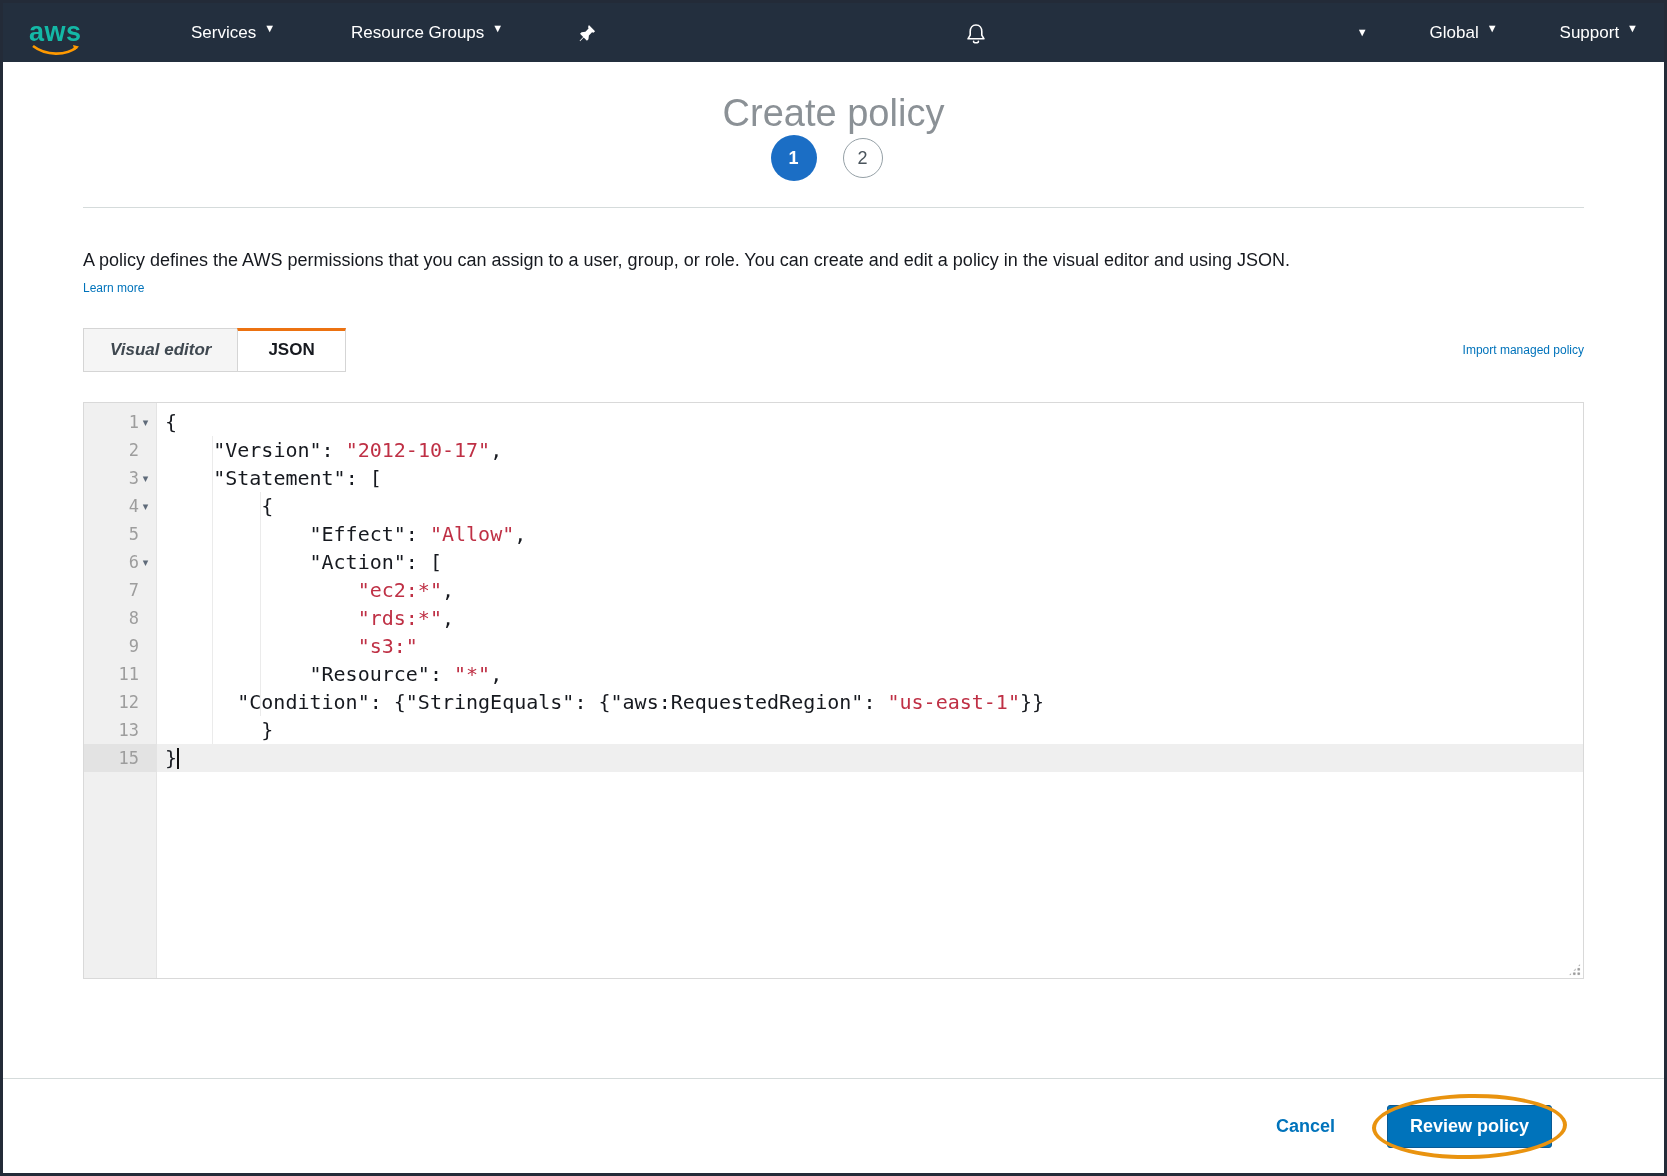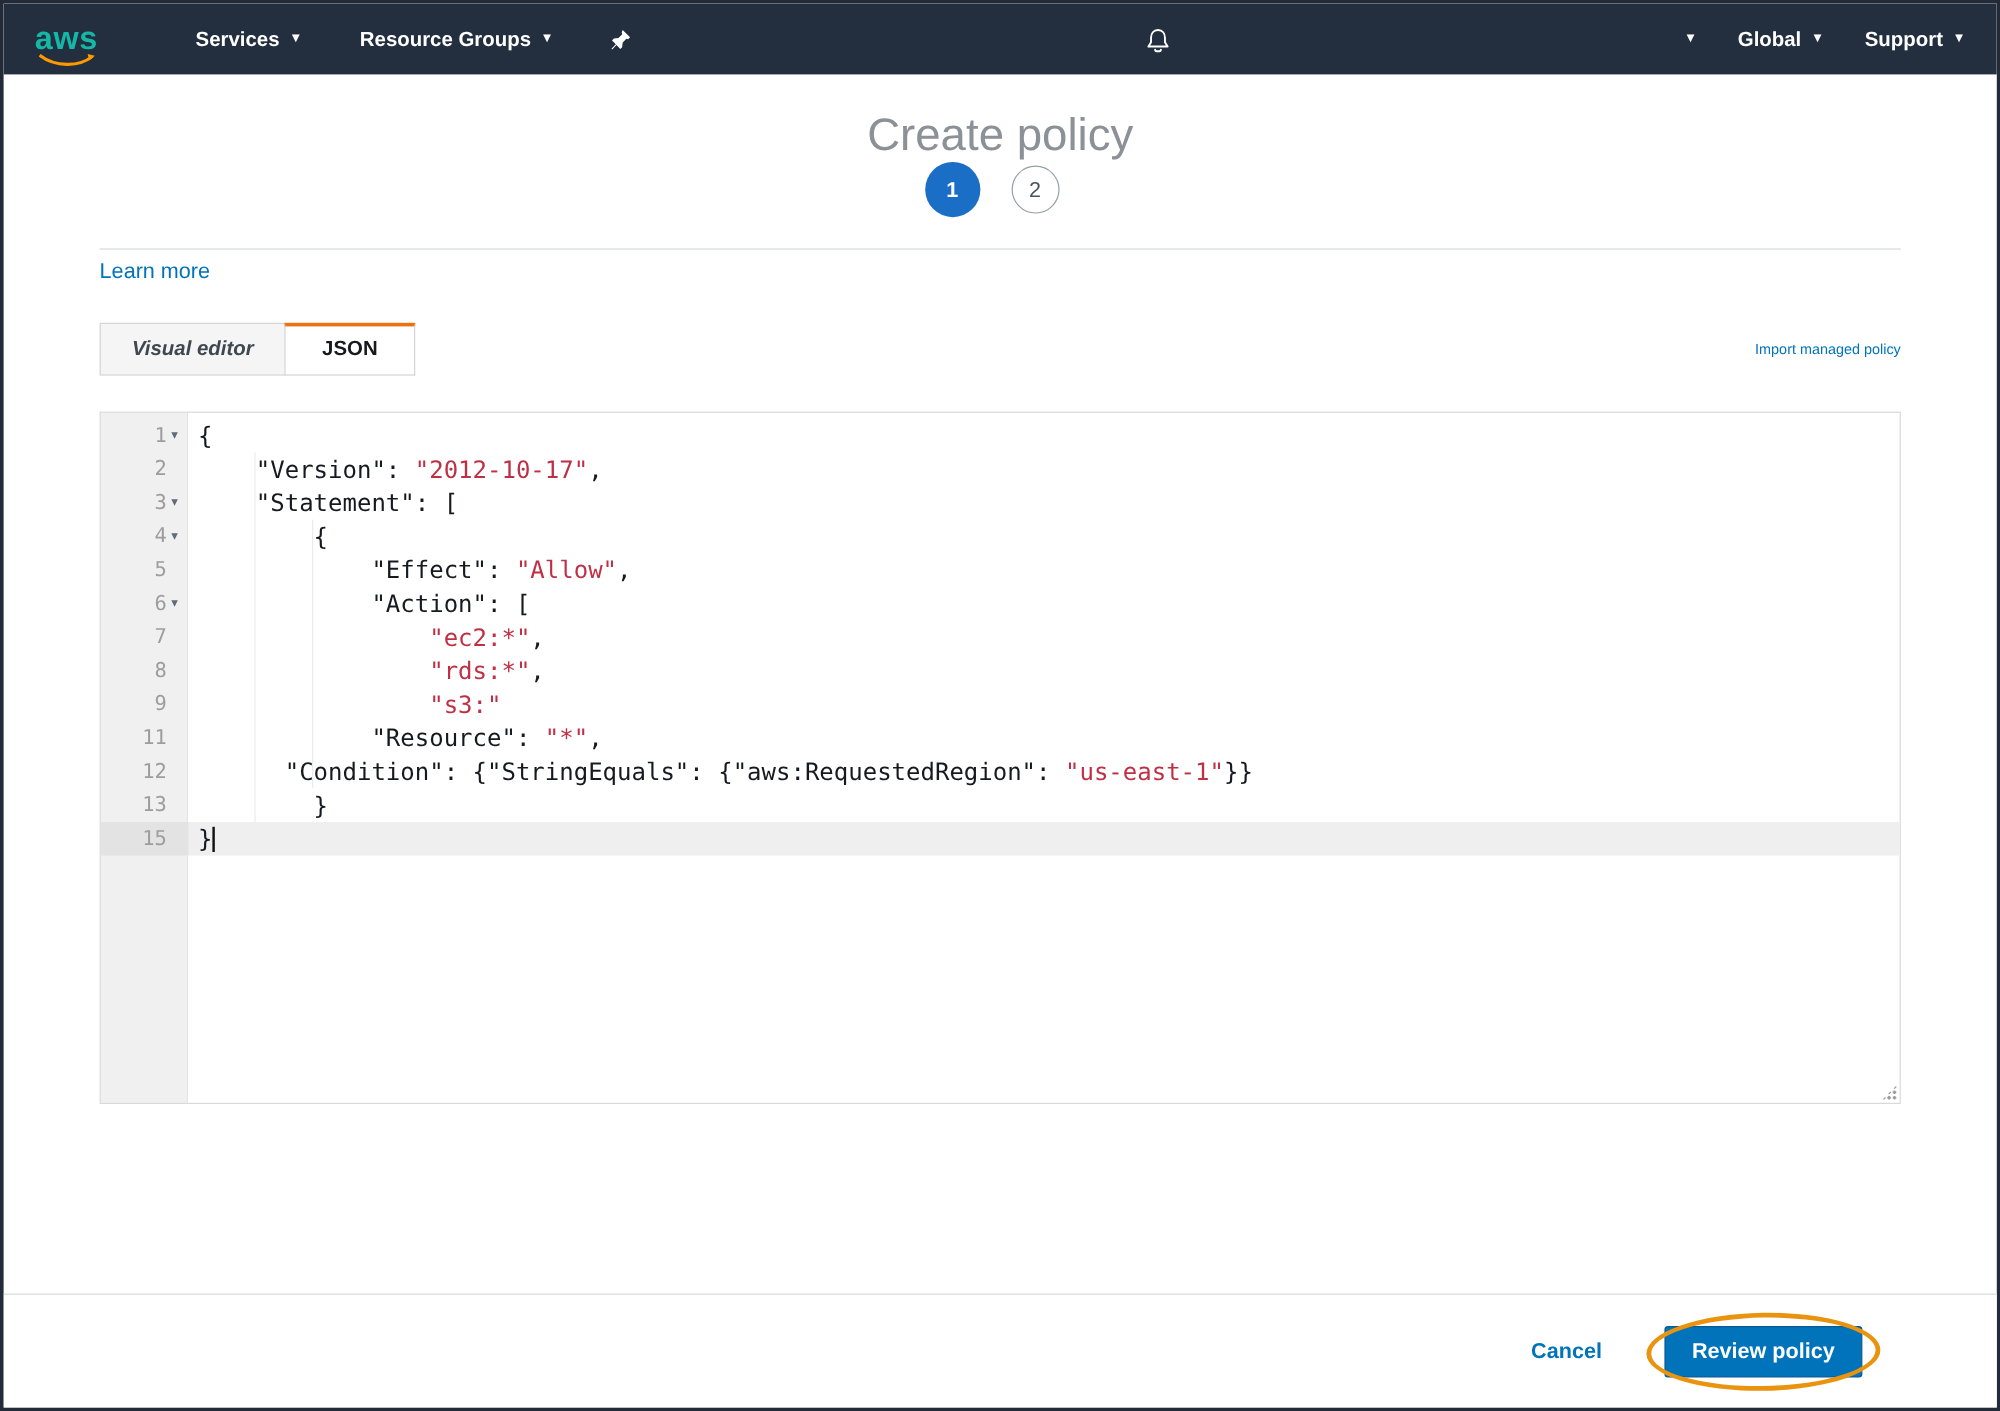--- a/index.html
+++ b/index.html
@@ -17,37 +17,37 @@
     background:#fff;border:3px solid #232b38;
     font-family:"Liberation Sans","DejaVu Sans",sans-serif;color:#16191f;
   }
 
   
   .navbar{height:59px;background:var(--navbar-bg);display:flex;align-items:center;padding:0 26px;}
   .aws-logo{position:relative;width:60px;flex:0 0 auto;cursor:pointer;}
   .aws-logo-text{color:#14b8a6;font-weight:700;font-size:27px;line-height:1;letter-spacing:.5px;}
   .aws-smile{position:absolute;left:3px;top:25px;}
   .nav-left{display:flex;align-items:center;gap:48px;margin-left:74px;}
-  .nav-item{color:#fff;font-size:17px;font-weight:700;display:flex;align-items:center;gap:8px;cursor:pointer;white-space:nowrap;}
+  .nav-item{color:#fff;font-size:17px;font-weight:400;display:flex;align-items:flex-start;gap:8px;cursor:pointer;white-space:nowrap;margin-left:28px;}
   .caret{font-size:11px;color:#fff;line-height:1;}
   .icon-item{padding-top:2px;}
   .nav-center{flex:1;display:flex;justify-content:center;}
   .nav-right{display:flex;align-items:center;gap:34px;}
 
   
   .content{padding:0 80px;}
   .title-row{display:flex;justify-content:center;align-items:center;margin-top:30px;flex-direction:column;}
   .page-title{font-size:38px;font-weight:400;color:#8b9196;margin:0;}
   .steps{display:flex;align-items:center;gap:26px;margin-right:14px;}
   .step{width:40px;height:40px;border-radius:50%;background:#fff;border:1px solid #95a0a6;color:#4a545c;
         display:flex;align-items:center;justify-content:center;font-size:18px;}
   .step-active{width:46px;height:46px;background:#1b6ec5;border:none;color:#fff;font-weight:700;}
   .title-rule{border:none;border-top:1px solid #d5dbdb;margin:26px 0 0 0;}
   .description{font-size:18px;margin:40px 0 0 0;line-height:1.4;}
-  .learn-more{display:inline-block;margin-top:8px;color:var(--link-blue);font-size:18px;text-decoration:none;cursor:pointer;}
+  .learn-more{display:inline-block;margin-top:8px;color:var(--link-blue);font-size:12px;text-decoration:none;cursor:pointer;}
 
   
   .tabs-row{display:flex;align-items:flex-end;margin-top:32px;}
   .tab{font-size:17px;font-weight:700;padding:11px 26px;border:1px solid #d5d5d5;cursor:pointer;}
   .tab-inactive{background:#f5f5f5;color:#3f4850;font-style:italic;}
   .tab-active{background:#fff;border-top:3px solid var(--accent-orange);padding:9px 30px 11px 30px;margin-left:-1px;color:#16191f;}
   .import-link{margin-left:auto;align-self:center;color:var(--link-blue);font-size:12px;text-decoration:none;cursor:pointer;}
 
   
   .editor{
@@ -139,20 +139,21 @@
     <div class="steps">
       <div class="step step-active">
         <span>1</span>
       </div>
       <div class="step">
         <span>2</span>
       </div>
     </div>
   </div>
   <hr class="title-rule">
+  <p class="description">A policy defines the AWS permissions that you can assign to a user, group, or role. You can create and edit a policy in the visual editor and using JSON.</p>
   <a href="#" class="learn-more">Learn more</a>
 
   <div class="tabs-row">
     <div class="tab tab-inactive">Visual editor</div>
     <div class="tab tab-active">JSON</div>
     <a href="#" class="import-link">Import managed policy</a>
   </div>
 
   <div class="editor">
     <div class="indent-guide g1"></div>

